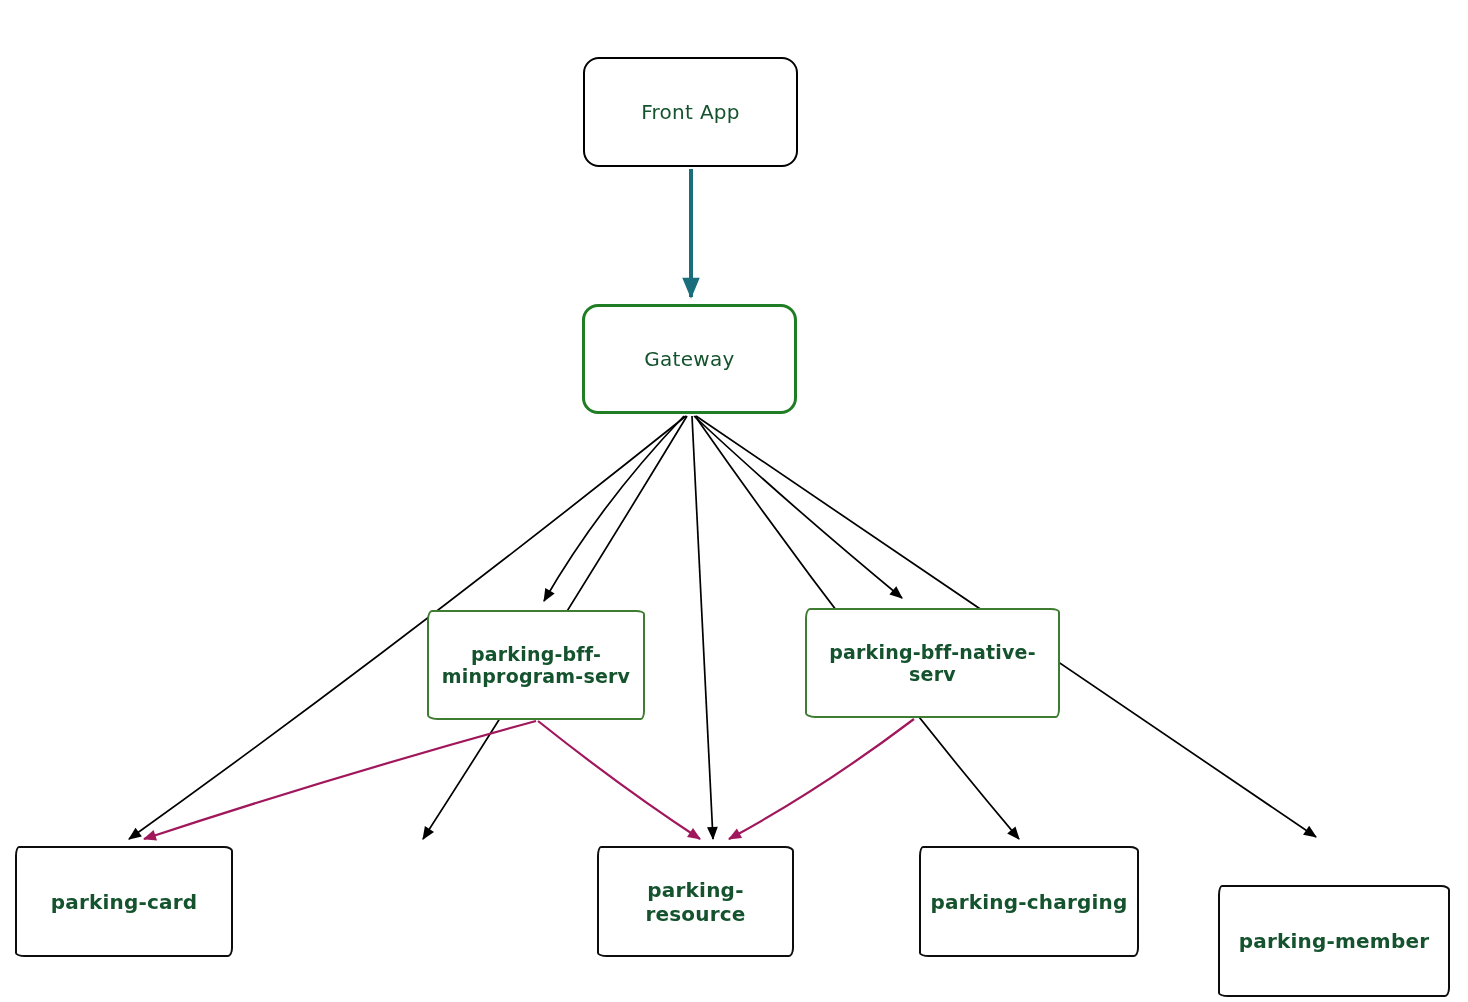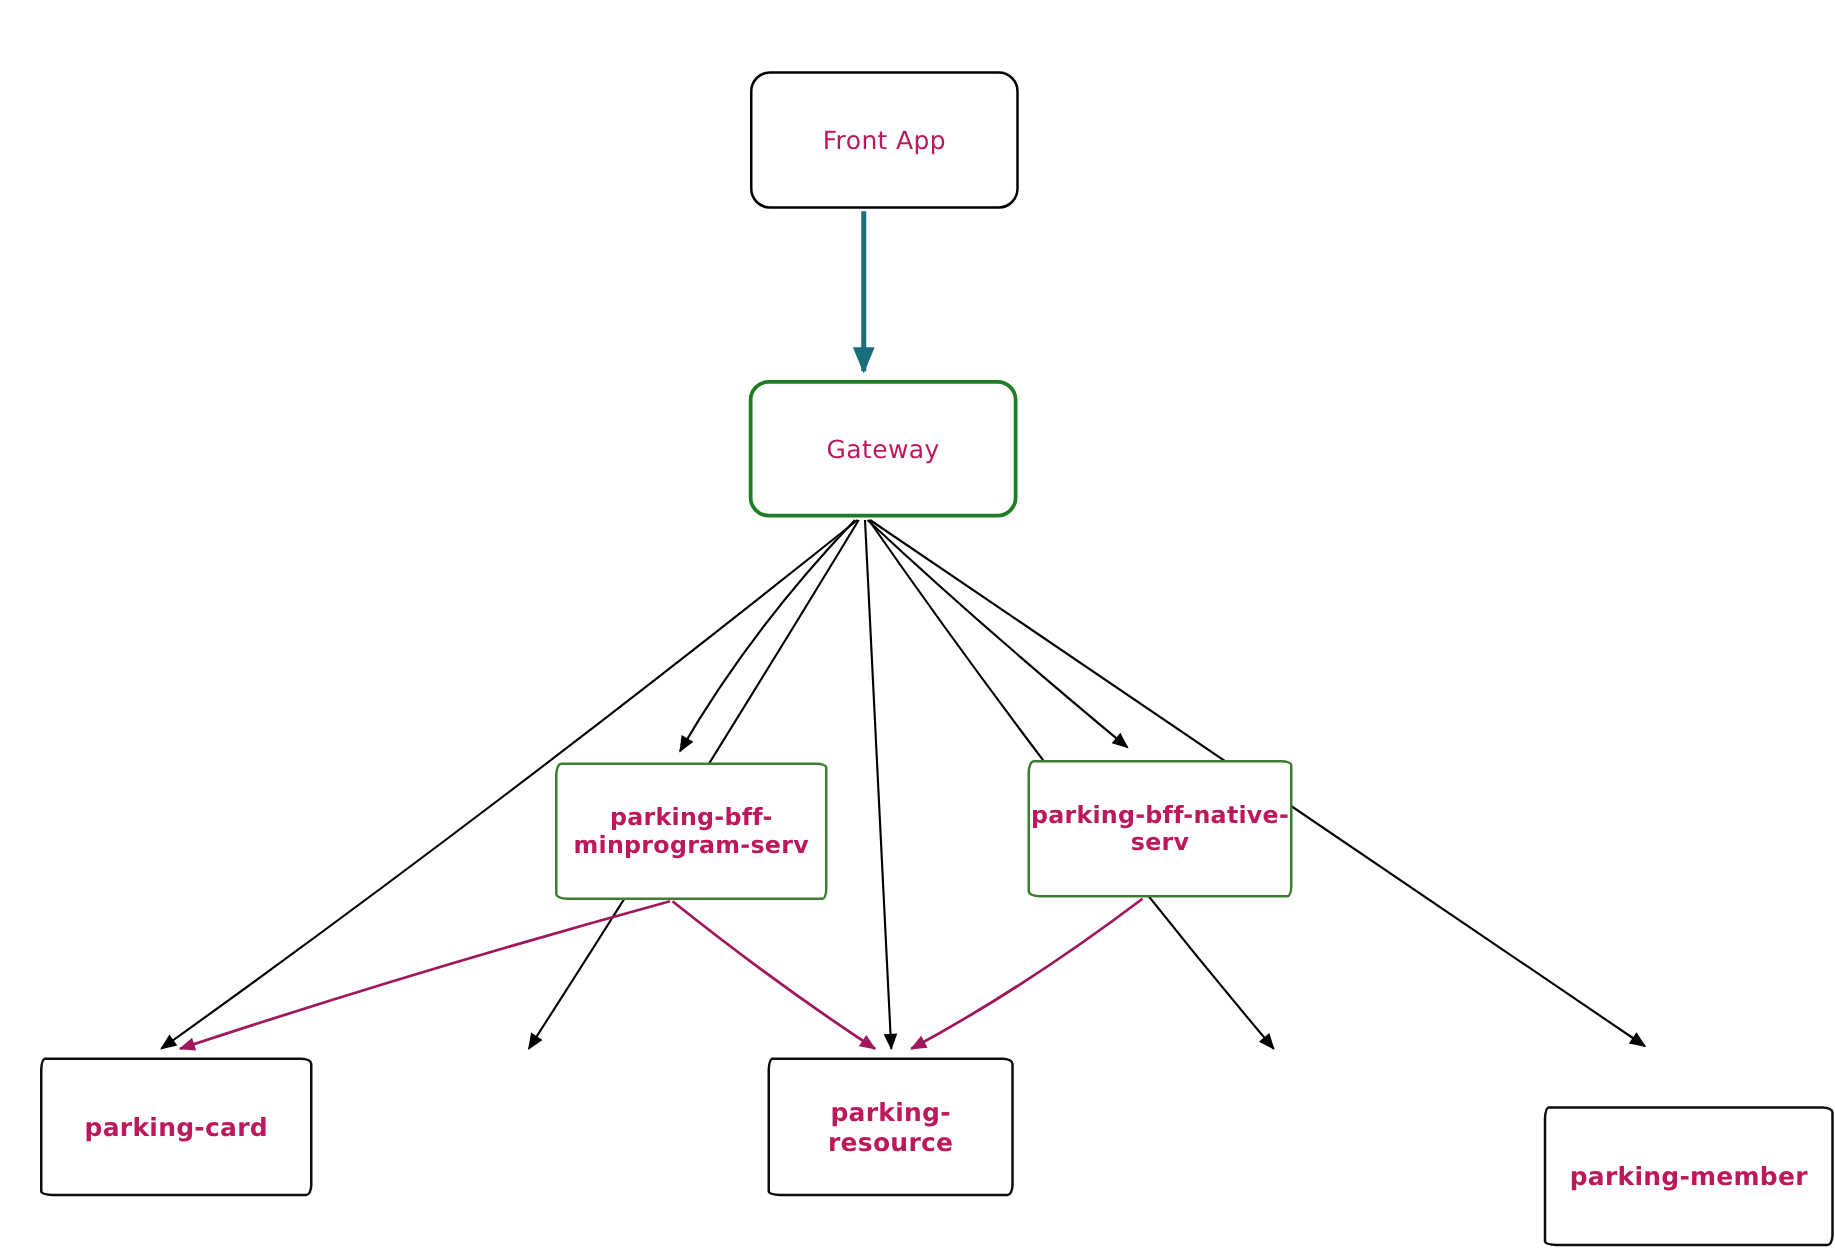--- a/index.html
+++ b/index.html
@@ -29,24 +29,23 @@
   .mk-teal   { fill: var(--edge-teal, #1a6d7b); }
 
   .node {
     position: absolute;
     z-index: 2;
     background: #ffffff;
     display: flex;
     align-items: center;
     justify-content: center;
     text-align: center;
-    color: #be185d;
+    color: #14532d;
     box-sizing: border-box;
     white-space: pre-line;
-    margin-left: 17px;
   }
   .node.rounded {
     border: 2.5px solid #000;
     border-radius: 16px;
   }
   .node.gateway {
     border: 3.5px solid var(--green-strong, #1f7d23);
     border-radius: 16px;
     align-items: center;
   }
@@ -109,32 +108,35 @@
 
   <div class="node gateway" style="left:582px; top:304px; width:215px; height:110px;">
     <span class="lbl-regular">Gateway</span>
   </div>
 
   <div class="node bff" style="left:427px; top:610px; width:218px; height:110px;">
     <span class="lbl-bold">parking-bff-
 minprogram-serv</span>
   </div>
 
-  <div class="node bff" style="left:805px; top:608px; width:212px; height:110px;">
+  <div class="node bff" style="left:805px; top:608px; width:255px; height:110px;">
     <span class="lbl-bold">parking-bff-native-
 serv</span>
   </div>
 
   <div class="node service" style="left:15px; top:846px; width:218px; height:111px;">
     <span class="lbl-bold">parking-card</span>
   </div>
 
 
   <div class="node service" style="left:597px; top:846px; width:197px; height:111px;">
     <span class="lbl-bold">parking-resource</span>
   </div>
 
+  <div class="node service" style="left:919px; top:846px; width:220px; height:111px;">
+    <span class="lbl-bold">parking-charging</span>
+  </div>
 
   <div class="node service" style="left:1218px; top:885px; width:232px; height:112px;">
     <span class="lbl-bold">parking-member</span>
   </div>
 
 </div>
 
 </body></html>

